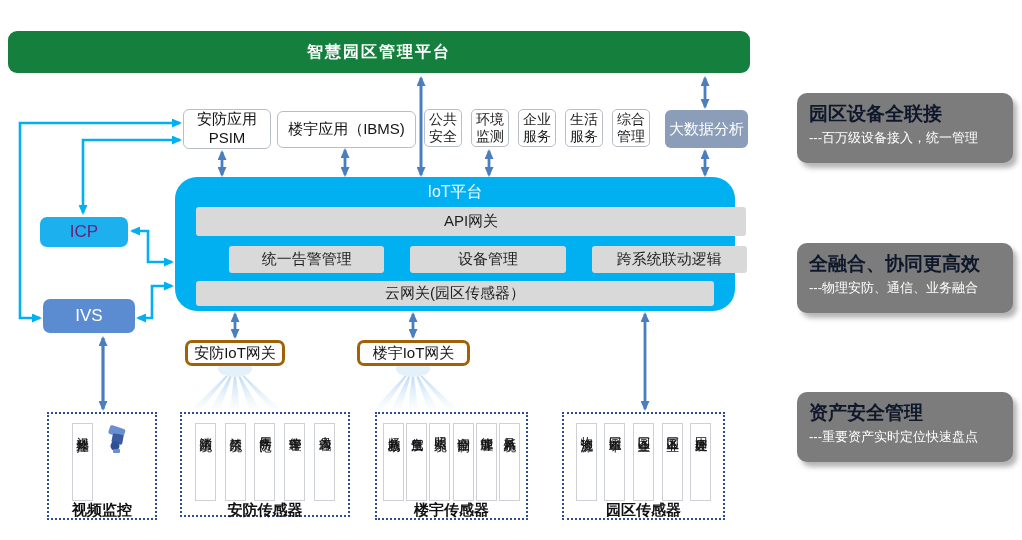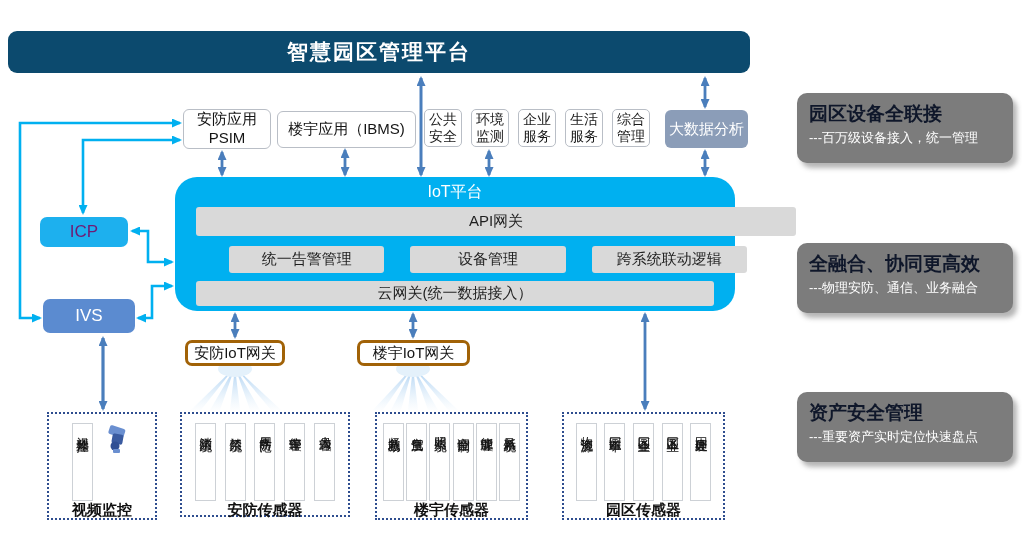--- a/index.html
+++ b/index.html
@@ -4,22 +4,22 @@
 <style>
   html,body{margin:0;padding:0;background:#ffffff;}
   #canvas{
     position:relative;width:1022px;height:540px;background:#ffffff;overflow:hidden;
     font-family:"Liberation Sans","DejaVu Sans",sans-serif;color:#1a1a1a;
   }
   #wires{position:absolute;left:0;top:0;width:1022px;height:540px;z-index:0;}
   .abs{position:absolute;box-sizing:border-box;}
 
   
-  .banner{left:8px;top:31px;width:742px;height:42px;background:#0c4a6e;border-radius:9px;
-    display:flex;align-items:center;justify-content:center;color:#fff;font-size:21px;
+  .banner{left:8px;top:31px;width:742px;height:42px;background:#15803d;border-radius:9px;
+    display:flex;align-items:center;justify-content:center;color:#fff;font-size:16px;
     font-weight:bold;letter-spacing:2px;z-index:2;}
 
   
   .wbox{background:#fff;border:1px solid #b9bec6;border-radius:6px;display:flex;
     flex-direction:column;align-items:center;justify-content:center;z-index:2;
     font-size:15px;line-height:1.25;text-align:center;color:#141414;}
   .psim{left:183px;top:109px;width:88px;height:40px;}
   .ibms{left:277px;top:111px;width:139px;height:37px;font-size:15px;}
   .apps-row{left:424px;top:109px;width:240px;height:38px;display:flex;gap:9px;z-index:2;}
   .app-small{width:38px;height:38px;background:#fff;border:1px solid #b9bec6;border-radius:5px;
@@ -33,21 +33,21 @@
   .icp{left:40px;top:217px;width:88px;height:30px;background:#1db0ee;border-radius:7px;
     color:#701a75;font-size:17px;display:flex;align-items:center;justify-content:center;z-index:2;}
   .ivs{left:43px;top:299px;width:92px;height:34px;background:#5b8bd0;border-radius:7px;
     color:#fff;font-size:17px;display:flex;align-items:center;justify-content:center;z-index:2;}
 
   
   .platform{left:175px;top:177px;width:560px;height:134px;background:#00b0f0;border-radius:22px;z-index:2;}
   .platform-title{position:absolute;left:0;top:5px;width:100%;text-align:center;color:#fff;font-size:16px;}
   .pbar{position:absolute;background:#d9d9d9;border-radius:3px;display:flex;align-items:center;
     justify-content:center;font-size:15px;color:#1f1f1f;}
-  .api-bar{left:21px;top:30px;width:600px;height:29px;}
+  .api-bar{left:21px;top:30px;width:550px;height:29px;}
   .mods-row{position:absolute;left:21px;top:69px;width:518px;height:27px;display:flex;gap:26px;padding-left:33px;}
   .pmod{flex:1;background:#d9d9d9;border-radius:3px;display:flex;align-items:center;
     justify-content:center;font-size:15px;color:#1f1f1f;}
   .cloud-bar{left:21px;top:104px;width:518px;height:25px;}
 
   
   .gwbox{background:#fff;border:3px solid #a16207;border-radius:7px;display:flex;align-items:center;
     justify-content:center;font-size:15px;color:#141414;z-index:2;}
   .gw-sec{left:185px;top:340px;width:100px;height:26px;}
   .gw-bld{left:357px;top:340px;width:113px;height:26px;}
@@ -149,21 +149,21 @@
   <div class="abs ivs">IVS</div>
 
   <div class="abs platform">
     <div class="platform-title">IoT平台</div>
     <div class="pbar api-bar">API网关</div>
     <div class="mods-row">
         <div class="pmod">统一告警管理</div>
         <div class="pmod">设备管理</div>
         <div class="pmod">跨系统联动逻辑</div>
       </div>
-    <div class="pbar cloud-bar">云网关(统一数据接入）</div>
+    <div class="pbar cloud-bar">云网关(园区传感器）</div>
   </div>
 
   <div class="abs gwbox gw-sec">安防IoT网关</div>
   <div class="abs gwbox gw-bld">楼宇IoT网关</div>
 
   <div class="abs sensor-box sb-video">
     <div class="video-row">
       <div class="cols">
           <div class="vcol">视频监控</div>
         </div>

